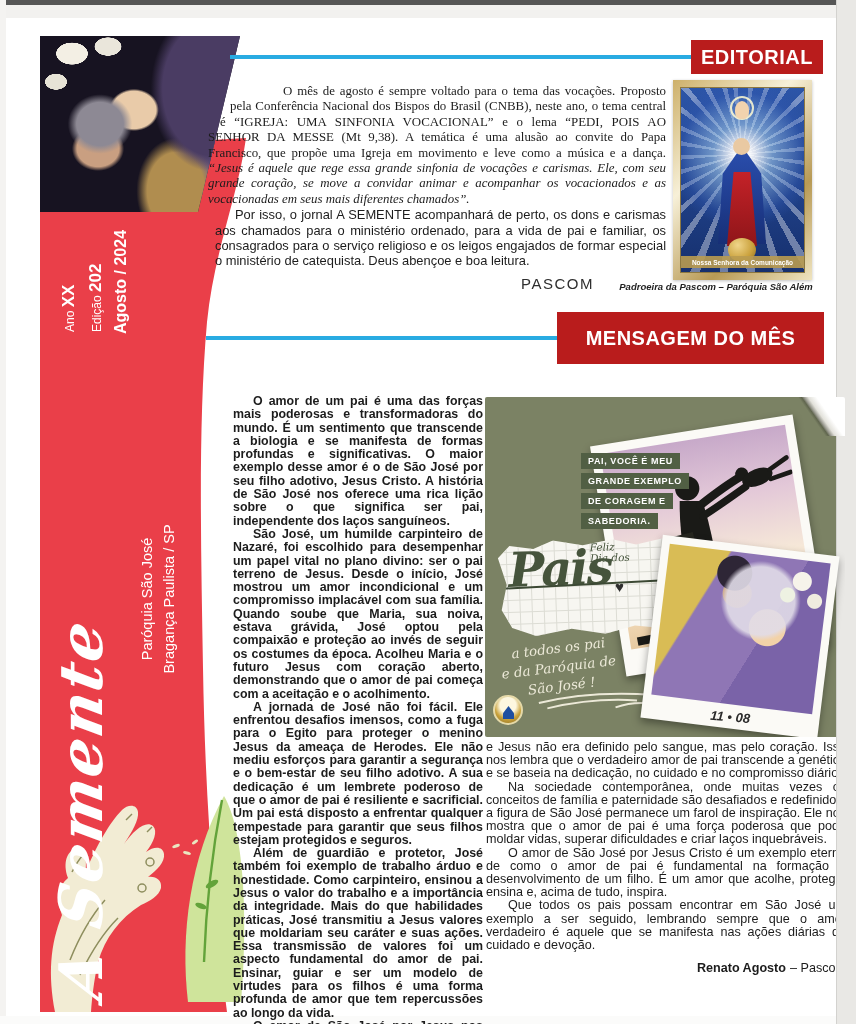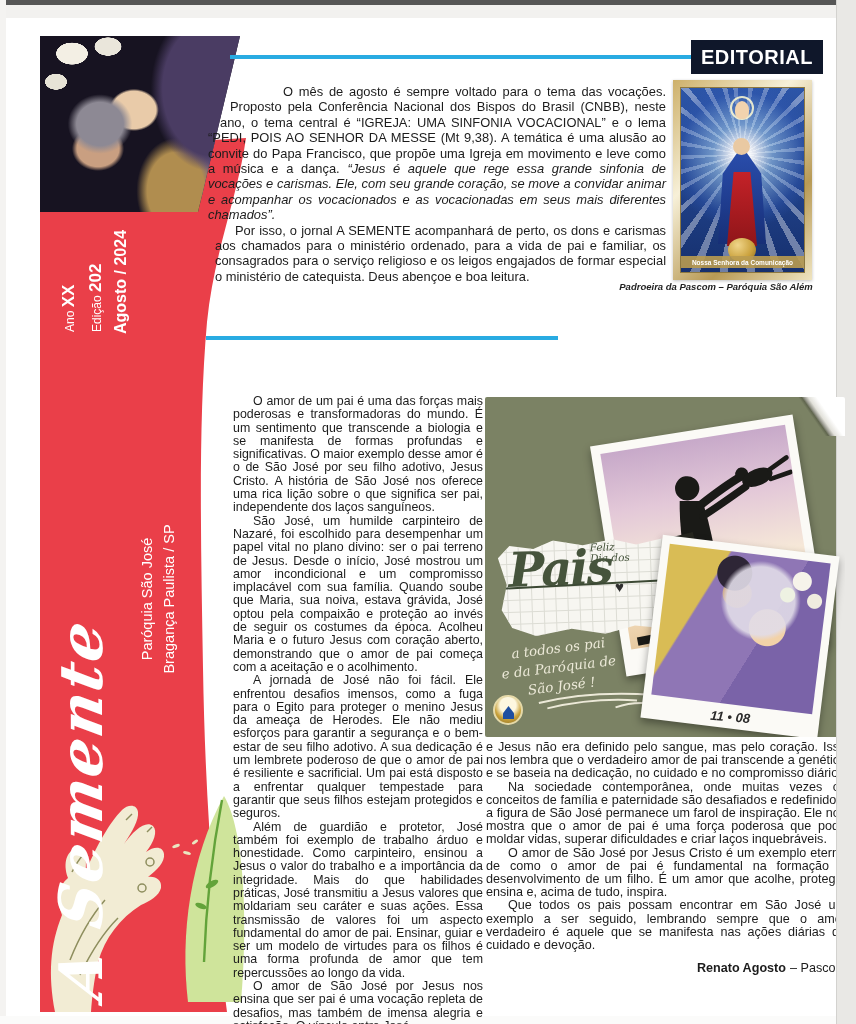--- a/index.html
+++ b/index.html
@@ -34,29 +34,29 @@
   #mast-meta2{left:112px;top:334px;width:120px;height:22px;font-size:16px;font-weight:bold;}
   #mast-title{left:46px;top:992px;width:624px;height:92px;font-family:"DejaVu Serif",serif;
     font-style:italic;font-weight:bold;font-size:60px;letter-spacing:2px;
     transform:rotate(-90deg) skewX(-10deg);}
   #mast-parish{left:136px;top:764px;width:330px;height:46px;font-size:14.5px;line-height:22px;text-align:center;}
 
   
   .rule{background:#29abe2;height:4px;}
   #rule-editorial{left:230px;top:55px;width:462px;}
   #rule-message{left:206px;top:336px;width:352px;}
-  .badge{background:#0f172a;color:#fff;font-weight:bold;display:flex;align-items:center;justify-content:center;letter-spacing:.5px;}
+  .badge{background:#b91c1c;color:#fff;font-weight:bold;display:flex;align-items:center;justify-content:center;letter-spacing:.5px;}
   #badge-editorial{left:691px;top:40px;width:132px;height:34px;font-size:20px;}
   #badge-message{left:557px;top:312px;width:267px;height:52px;font-size:20px;}
 
   #editorial-text{left:208px;top:84px;width:458px;font-size:12.9px;line-height:15.4px;text-align:justify;}
   #editorial-text .sp1{float:left;width:22px;height:16px;}
   #editorial-text .sp2{float:left;clear:left;width:12px;height:16px;}
   #editorial-text p{margin:0;}
-  #editorial-text .p1{text-indent:53px;}
+  #editorial-text .p1{text-indent:53px;font-family:Liberation Serif, serif;}
   #editorial-text .p2{text-indent:20px;margin-left:7px;}
   .ital{font-style:italic;}
   #pascom{left:208px;top:275px;width:386px;text-align:right;font-size:15px;letter-spacing:1.5px;color:#2e2e2e;}
 
   
   #frame{left:673px;top:80px;width:139px;height:200px;box-sizing:border-box;padding:7px;
     background:linear-gradient(135deg,#cdb06a,#f7f0d8 35%,#b89a55 70%,#efe4c0);box-shadow:0 1px 3px rgba(0,0,0,.25);}
   #frame-inner{position:relative;width:100%;height:100%;box-sizing:border-box;border:1px solid #8d7840;overflow:hidden;
     background:
       radial-gradient(circle at 50% 36%, #ffffff 0 5px, rgba(255,255,255,.85) 12px, rgba(170,210,240,.55) 30px, rgba(50,90,180,.35) 62px, rgba(20,40,110,0) 75px),
@@ -72,21 +72,21 @@
   #ns-baby{left:54px;top:13px;width:14px;height:18px;border-radius:50% 50% 40% 40%;background:#f2d3ae;}
   #ns-globe{left:47px;top:150px;width:28px;height:24px;border-radius:50%;
     background:radial-gradient(circle at 35% 30%,#f0d58a,#caa13c 60%,#8a6a20);}
   #ns-label{left:0;bottom:4px;width:100%;height:12px;background:rgba(185,155,80,.9);color:#fff;
     font-size:6.5px;font-weight:bold;display:flex;align-items:center;justify-content:center;white-space:nowrap;}
   #frame-caption{left:608px;top:281px;width:216px;text-align:center;font-size:9.5px;font-weight:bold;font-style:italic;color:#222;}
 
   
   #headline{left:238px;top:354px;width:612px;text-align:center;font-size:29px;font-weight:bold;color:#101010;letter-spacing:-.5px;}
   #col-left{left:233px;top:395px;width:250px;font-size:12.4px;line-height:13.3px;text-align:justify;}
-  #col-left p{margin:0;text-indent:20px;}
+  #col-left p{margin:0;text-indent:20px;font-weight:bold;}
   #col-right{left:486px;top:741px;width:360px;font-size:12.6px;line-height:13.2px;text-align:justify;}
   #col-right p{margin:0;text-indent:22px;}
   #col-right p.cont{text-indent:0;}
   .byline{margin-top:10px;text-align:right;font-size:12.6px;}
   .byline .suffix{margin-left:4px;}
 
   
   #collage{left:485px;top:397px;width:360px;height:340px;background:#7b8264;overflow:hidden;border-radius:2px;}
   #collage .abs{position:absolute;}
   .polaroid{background:#fbfaf6;box-shadow:0 4px 9px rgba(0,0,0,.38);}
@@ -184,35 +184,37 @@
 
   <div class="abs rule" id="rule-editorial"></div>
   <div class="abs badge" id="badge-editorial">EDITORIAL</div>
 
   <div class="abs" id="editorial-text">
     <span class="sp1"></span>
       <span class="sp2"></span>
     <p class="p1"><span>O mês de agosto é sempre voltado para o tema das vocações. Proposto pela Conferência Nacional dos Bispos do Brasil (CNBB), neste ano, o tema central é “IGREJA: UMA SINFONIA VOCACIONAL” e o lema “PEDI, POIS AO SENHOR DA MESSE (Mt 9,38). A temática é uma alusão ao convite do Papa Francisco, que propõe uma Igreja em movimento e leve como a música e a dança. </span><span class="ital">“Jesus é aquele que rege essa grande sinfonia de vocações e carismas. Ele, com seu grande coração, se move a convidar animar e acompanhar os vocacionados e as vocacionadas em seus mais diferentes chamados”.</span></p>
     <p class="p2">Por isso, o jornal A SEMENTE acompanhará de perto, os dons e carismas aos chamados para o ministério ordenado, para a vida de pai e familiar, os consagrados para o serviço religioso e os leigos engajados de formar especial o ministério de catequista. Deus abençoe e boa leitura.</p>
   </div>
+  <div class="abs" id="pascom">PASCOM</div>
 
   <div class="abs" id="frame">
     <div id="frame-inner">
       <div class="nsfig" id="ns-baby-halo"></div>
       <div class="nsfig" id="ns-baby"></div>
       <div class="nsfig" id="ns-mantle"></div>
       <div class="nsfig" id="ns-head"></div>
       <div class="nsfig" id="ns-robe"></div>
       <div class="nsfig" id="ns-globe"></div>
       <div class="nsfig" id="ns-label">Nossa Senhora da Comunicação</div>
     </div>
   </div>
   <div class="abs" id="frame-caption">Padroeira da Pascom – Paróquia São Além</div>
 
   <div class="abs rule" id="rule-message"></div>
+  <div class="abs badge" id="badge-message">MENSAGEM DO MÊS</div>
 
   <div class="abs" id="col-left">
     <p>O amor de um pai é uma das forças mais poderosas e transformadoras do mundo. É um sentimento que transcende a biologia e se manifesta de formas profundas e significativas. O maior exemplo desse amor é o de São José por seu filho adotivo, Jesus Cristo. A história de São José nos oferece uma rica lição sobre o que significa ser pai, independente dos laços sanguíneos.</p>
     <p>São José, um humilde carpinteiro de Nazaré, foi escolhido para desempenhar um papel vital no plano divino: ser o pai terreno de Jesus. Desde o início, José mostrou um amor incondicional e um compromisso implacável com sua família. Quando soube que Maria, sua noiva, estava grávida, José optou pela compaixão e proteção ao invés de seguir os costumes da época. Acolheu Maria e o futuro Jesus com coração aberto, demonstrando que o amor de pai começa com a aceitação e o acolhimento.</p>
     <p>A jornada de José não foi fácil. Ele enfrentou desafios imensos, como a fuga para o Egito para proteger o menino Jesus da ameaça de Herodes. Ele não mediu esforços para garantir a segurança e o bem-estar de seu filho adotivo. A sua dedicação é um lembrete poderoso de que o amor de pai é resiliente e sacrificial. Um pai está disposto a enfrentar qualquer tempestade para garantir que seus filhos estejam protegidos e seguros.</p>
     <p>Além de guardião e protetor, José também foi exemplo de trabalho árduo e honestidade. Como carpinteiro, ensinou a Jesus o valor do trabalho e a importância da integridade. Mais do que habilidades práticas, José transmitiu a Jesus valores que moldariam seu caráter e suas ações. Essa transmissão de valores foi um aspecto fundamental do amor de pai. Ensinar, guiar e ser um modelo de virtudes para os filhos é uma forma profunda de amor que tem repercussões ao longo da vida.</p>
     <p>O amor de São José por Jesus nos ensina que ser pai é uma vocação repleta de desafios, mas também de imensa alegria e satisfação. O vínculo entre José</p>
   </div>
 
   <div class="abs" id="collage">
@@ -225,20 +227,26 @@
           <path d="M97 70 C115 60 130 52 146 46" stroke="#1a1a17" stroke-width="9" stroke-linecap="round" fill="none"></path>
           <path d="M98 82 C116 74 132 66 148 58" stroke="#1a1a17" stroke-width="8" stroke-linecap="round" fill="none"></path>
           <circle cx="146" cy="44" r="7" fill="#1a1a17"></circle>
           <ellipse cx="162" cy="50" rx="17" ry="9" fill="#1a1a17" transform="rotate(-12 162 50)"></ellipse>
           <path d="M176 44 L196 34 M176 54 L198 50" stroke="#1a1a17" stroke-width="5" stroke-linecap="round"></path>
         </svg>
       </div>
       <div class="band"></div>
     </div>
 
+    <div class="abs chips">
+      <span class="chip">PAI, VOCÊ É MEU</span>
+      <span class="chip">GRANDE EXEMPLO</span>
+      <span class="chip">DE CORAGEM E</span>
+      <span class="chip">SABEDORIA.</span>
+    </div>
 
     <div class="abs" id="darkcorner"></div>
 
     <div class="abs" id="paper">
       <div class="abs" id="pais">Pais</div>
       <div class="abs" id="feliz">
         <div>Feliz</div>
         <div>Dia dos</div>
       </div>
       <div class="abs" id="pais-heart">♥</div>

